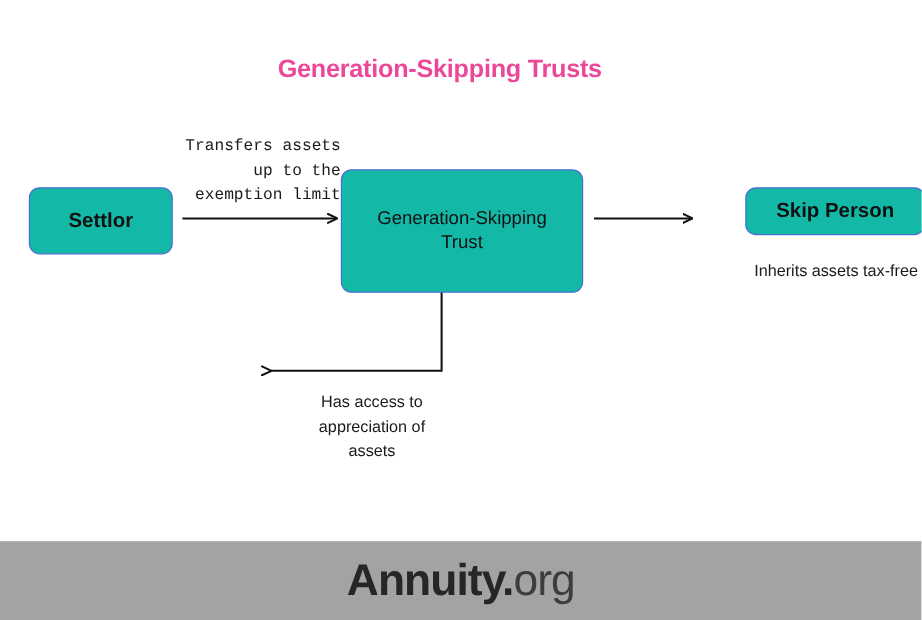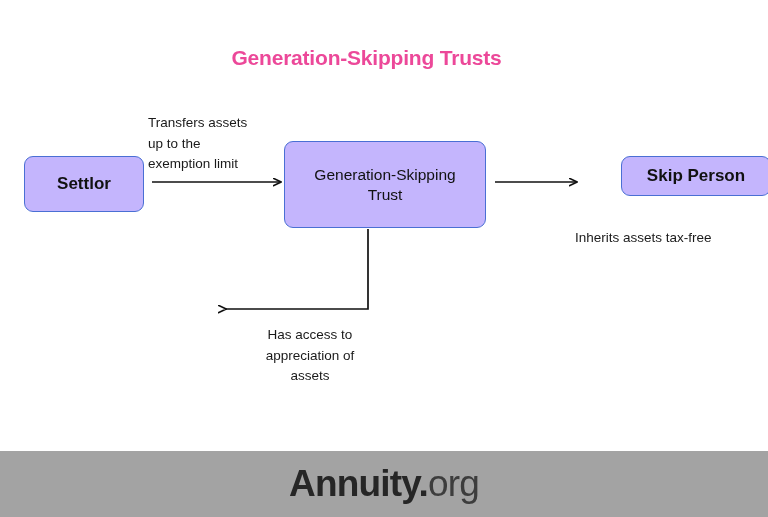--- a/index.html
+++ b/index.html
@@ -33,21 +33,21 @@
     letter-spacing: -0.2px;
     margin-top: 28px;
   }
 
   
   .node {
     position: absolute;
     box-sizing: border-box;
     border: 1.6px solid #4a6fd4;
     border-radius: 9px;
-    background: #c4b5fd;
+    background: #14b8a6;
     display: flex;
     align-items: center;
     justify-content: center;
     text-align: center;
     color: #111111;
     line-height: 1.25;
   }
   .node-label {
     display: block;
     padding: 0 8px;
@@ -59,21 +59,21 @@
     top: 156px;
     width: 120px;
     height: 56px;
     font-size: 17px;
     font-weight: bold;
   }
   #node-trust {
     left: 284px;
     top: 141px;
     width: 202px;
-    height: 87px;
+    height: 103px;
     font-size: 15.5px;
     font-weight: normal;
   }
   #node-skip-person {
     left: 581px;
     top: 156px;
     width: 150px;
     height: 40px;
     font-size: 17px;
     font-weight: bold;
@@ -93,27 +93,28 @@
     position: absolute;
     color: #1a1a1a;
     font-size: 13.5px;
     line-height: 20.5px;
     white-space: pre-line;
   }
   #label-transfer {
     left: 148px;
     top: 113px;
     width: 136px;
-    text-align: left;
+    text-align: right;
+    font-family: Liberation Mono, monospace;
   }
   #label-inherits {
     left: 575px;
-    top: 228px;
+    top: 216px;
     width: 190px;
-    text-align: left;
+    text-align: right;
   }
   #label-access {
     left: 240px;
     top: 325px;
     width: 140px;
     text-align: center;
   }
 
   
   #connectors {

